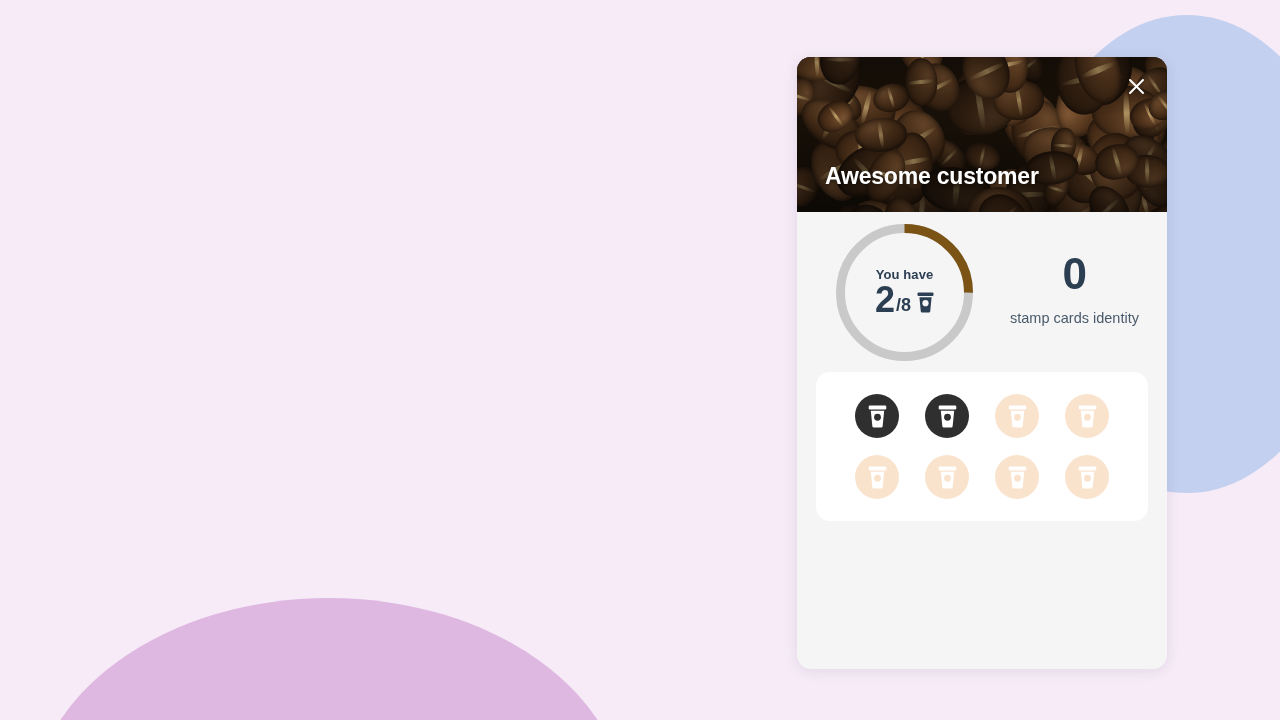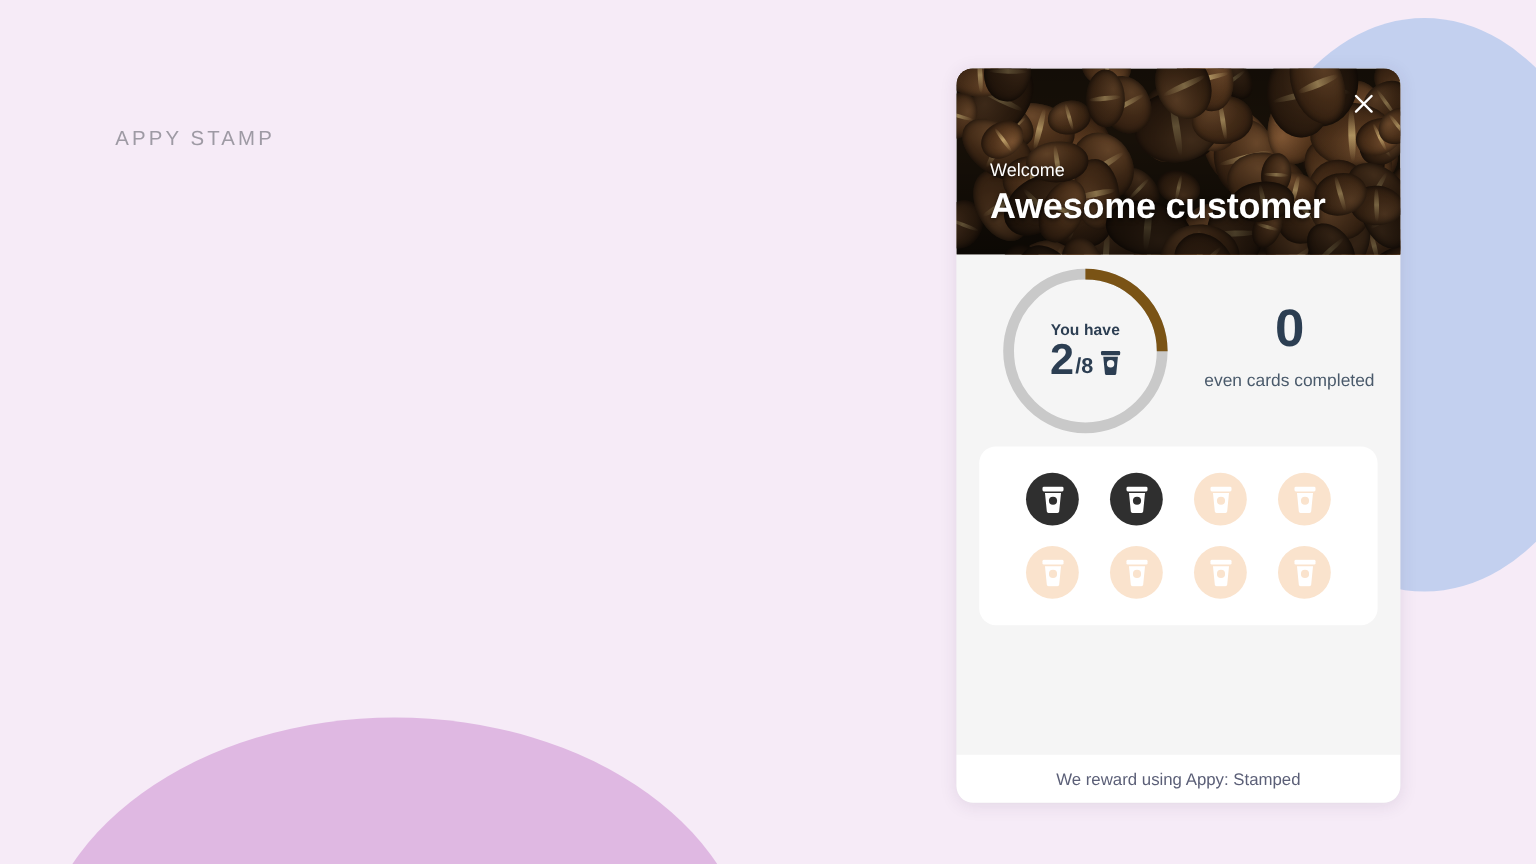--- a/index.html
+++ b/index.html
@@ -99,21 +99,21 @@
   #hero-shade {
     position:absolute; inset:0;
     background:linear-gradient(180deg,rgba(0,0,0,.28) 0%,rgba(0,0,0,.12) 38%,rgba(0,0,0,.55) 100%);
   }
   #hero-text { position:absolute; left:28px; bottom:22px; }
   #welcome-label {
     color:#fff; font-size:15px; font-weight:400; margin-bottom:5px;
     text-shadow:0 1px 3px rgba(0,0,0,.6);
   }
   #customer-name {
-    color:#fff; font-size:30px; font-weight:700; letter-spacing:-.2px;
+    color:#fff; font-size:23px; font-weight:700; letter-spacing:-.2px;
     text-shadow:0 1px 4px rgba(0,0,0,.6);
   }
   #close-button {
     position:absolute; right:18px; top:16px;
     width:26px; height:26px;
     display:flex; align-items:center; justify-content:center;
     cursor:pointer;
   }
 
   
@@ -210,21 +210,20 @@
   }
   #footer-text { font-size:14px; color:#5b5f77; }
 </style>
 </head>
 <body style="background: rgb(246, 235, 247);">
 
 <div id="blob-blue" style="background: rgb(195, 208, 239);"></div>
 <div id="blob-purple" style="background: rgb(223, 184, 226);"></div>
 
 <div id="left-col">
-  <div id="eyebrow">APPY STAMP</div>
 </div>
 
 <div id="widget">
 
   <div id="hero">
     <div id="hero-photo">
         <div class="bean" style="width: 43.2605px; height: 27.228px; left: 46.1578px; top: 34.5463px; transform: rotate(196deg); filter: brightness(0.66);"></div>
         <div class="bean" style="width: 50.1802px; height: 39.0271px; left: 75.7121px; top: 52.3032px; transform: rotate(348deg); filter: brightness(1.17);"></div>
         <div class="bean" style="width: 65.5457px; height: 46.8921px; left: 335.249px; top: 134.774px; transform: rotate(346deg); filter: brightness(1.11);"></div>
         <div class="bean" style="width: 42.7859px; height: 35.7435px; left: 261.964px; top: 33.0192px; transform: rotate(245deg); filter: brightness(1.31);"></div>
@@ -343,21 +342,20 @@
       </div>
     <div id="hero-shade"></div>
 
     <div id="close-button">
       <svg width="19" height="19" viewBox="0 0 19 19" aria-hidden="true">
         <path d="M3 3 L16 16 M16 3 L3 16" stroke="#ffffff" stroke-width="2" stroke-linecap="round"></path>
       </svg>
     </div>
 
     <div id="hero-text">
-      <div id="welcome-label">Welcome</div>
       <div id="customer-name">Awesome customer</div>
     </div>
   </div>
 
   <div id="progress-row">
 
     <div id="ring-wrap">
       <svg width="143" height="143" viewBox="0 0 143 143" aria-hidden="true">
         <circle cx="71.5" cy="71.5" r="64" fill="none" stroke="#C9C9C9" stroke-width="9"></circle>
         <circle id="ring-progress-arc" cx="71.5" cy="71.5" r="64" fill="none" stroke="#7A5315" stroke-width="9" stroke-dasharray="100.5 402.1" transform="rotate(-90 71.5 71.5)"></circle>
@@ -374,21 +372,21 @@
               <path d="M2.4 5.3 H14.6 L13.2 19.4 A1.3 1.3 0 0 1 11.9 20.5 H5.1 A1.3 1.3 0 0 1 3.8 19.4 Z" fill="#2c3e52"></path>
               <circle cx="8.5" cy="11.2" r="3.1" fill="#f5f5f5"></circle>
             </svg>
           </span>
         </div>
       </div>
     </div>
 
     <div id="cards-completed">
       <div id="completed-count">0</div>
-      <div id="completed-label">even cards completed</div>
+      <div id="completed-label">stamp cards identity</div>
     </div>
   </div>
 
   <div id="stamp-grid-card">
       <div class="stamp-slot filled" style="background: rgb(47, 47, 47);">
         <span style="display: flex;">
           <svg width="19" height="23" viewBox="0 0 17 21" aria-hidden="true">
             <rect x="0.5" y="0.5" width="16" height="3.6" rx="1.1" fill="#ffffff"></rect>
             <path d="M2.4 5.3 H14.6 L13.2 19.4 A1.3 1.3 0 0 1 11.9 20.5 H5.1 A1.3 1.3 0 0 1 3.8 19.4 Z" fill="#ffffff"></path>
             <circle cx="8.5" cy="11.2" r="3.1" fill="#2F2F2F"></circle>
@@ -454,16 +452,13 @@
           <svg width="19" height="23" viewBox="0 0 17 21" aria-hidden="true">
             <rect x="0.5" y="0.5" width="16" height="3.6" rx="1.1" fill="#ffffff"></rect>
             <path d="M2.4 5.3 H14.6 L13.2 19.4 A1.3 1.3 0 0 1 11.9 20.5 H5.1 A1.3 1.3 0 0 1 3.8 19.4 Z" fill="#ffffff"></path>
             <circle cx="8.5" cy="11.2" r="3.1" fill="#FAE3CD"></circle>
           </svg>
         </span>
       </div>
     </div>
 
 
-  <div id="widget-footer">
-    <span id="footer-text">We reward using Appy: Stamped</span>
-  </div>
 </div>
 
 </body></html>

